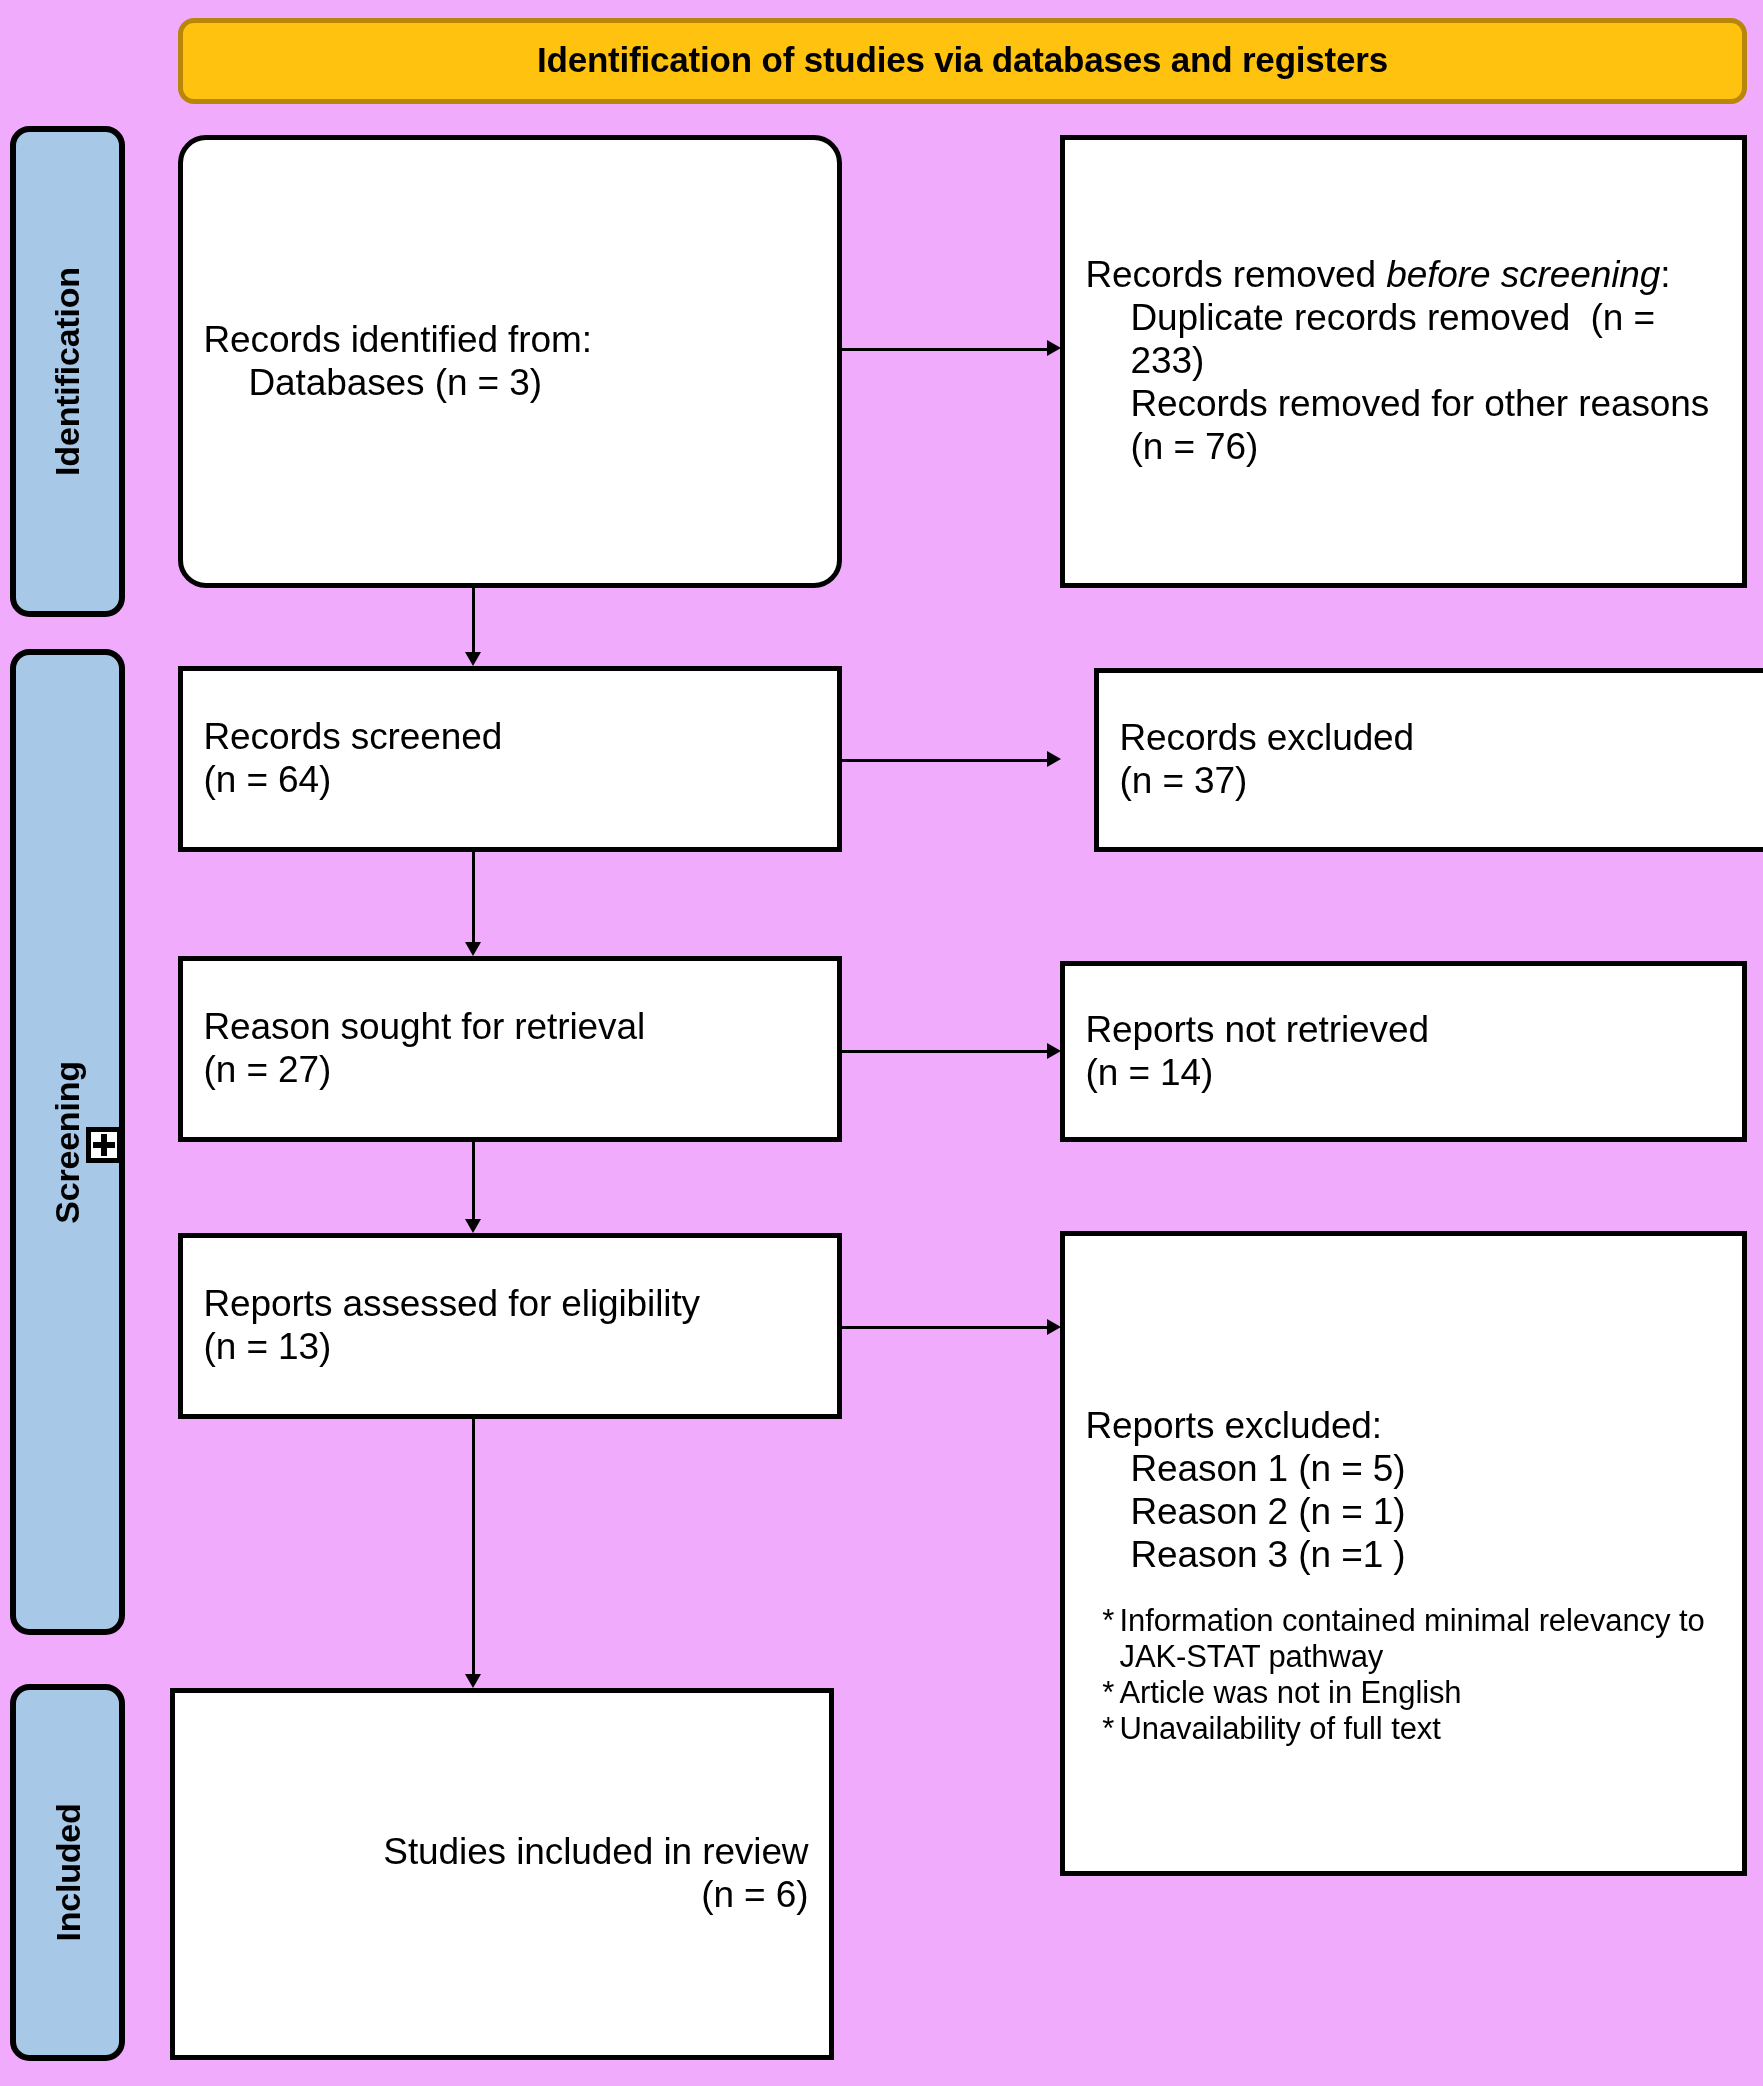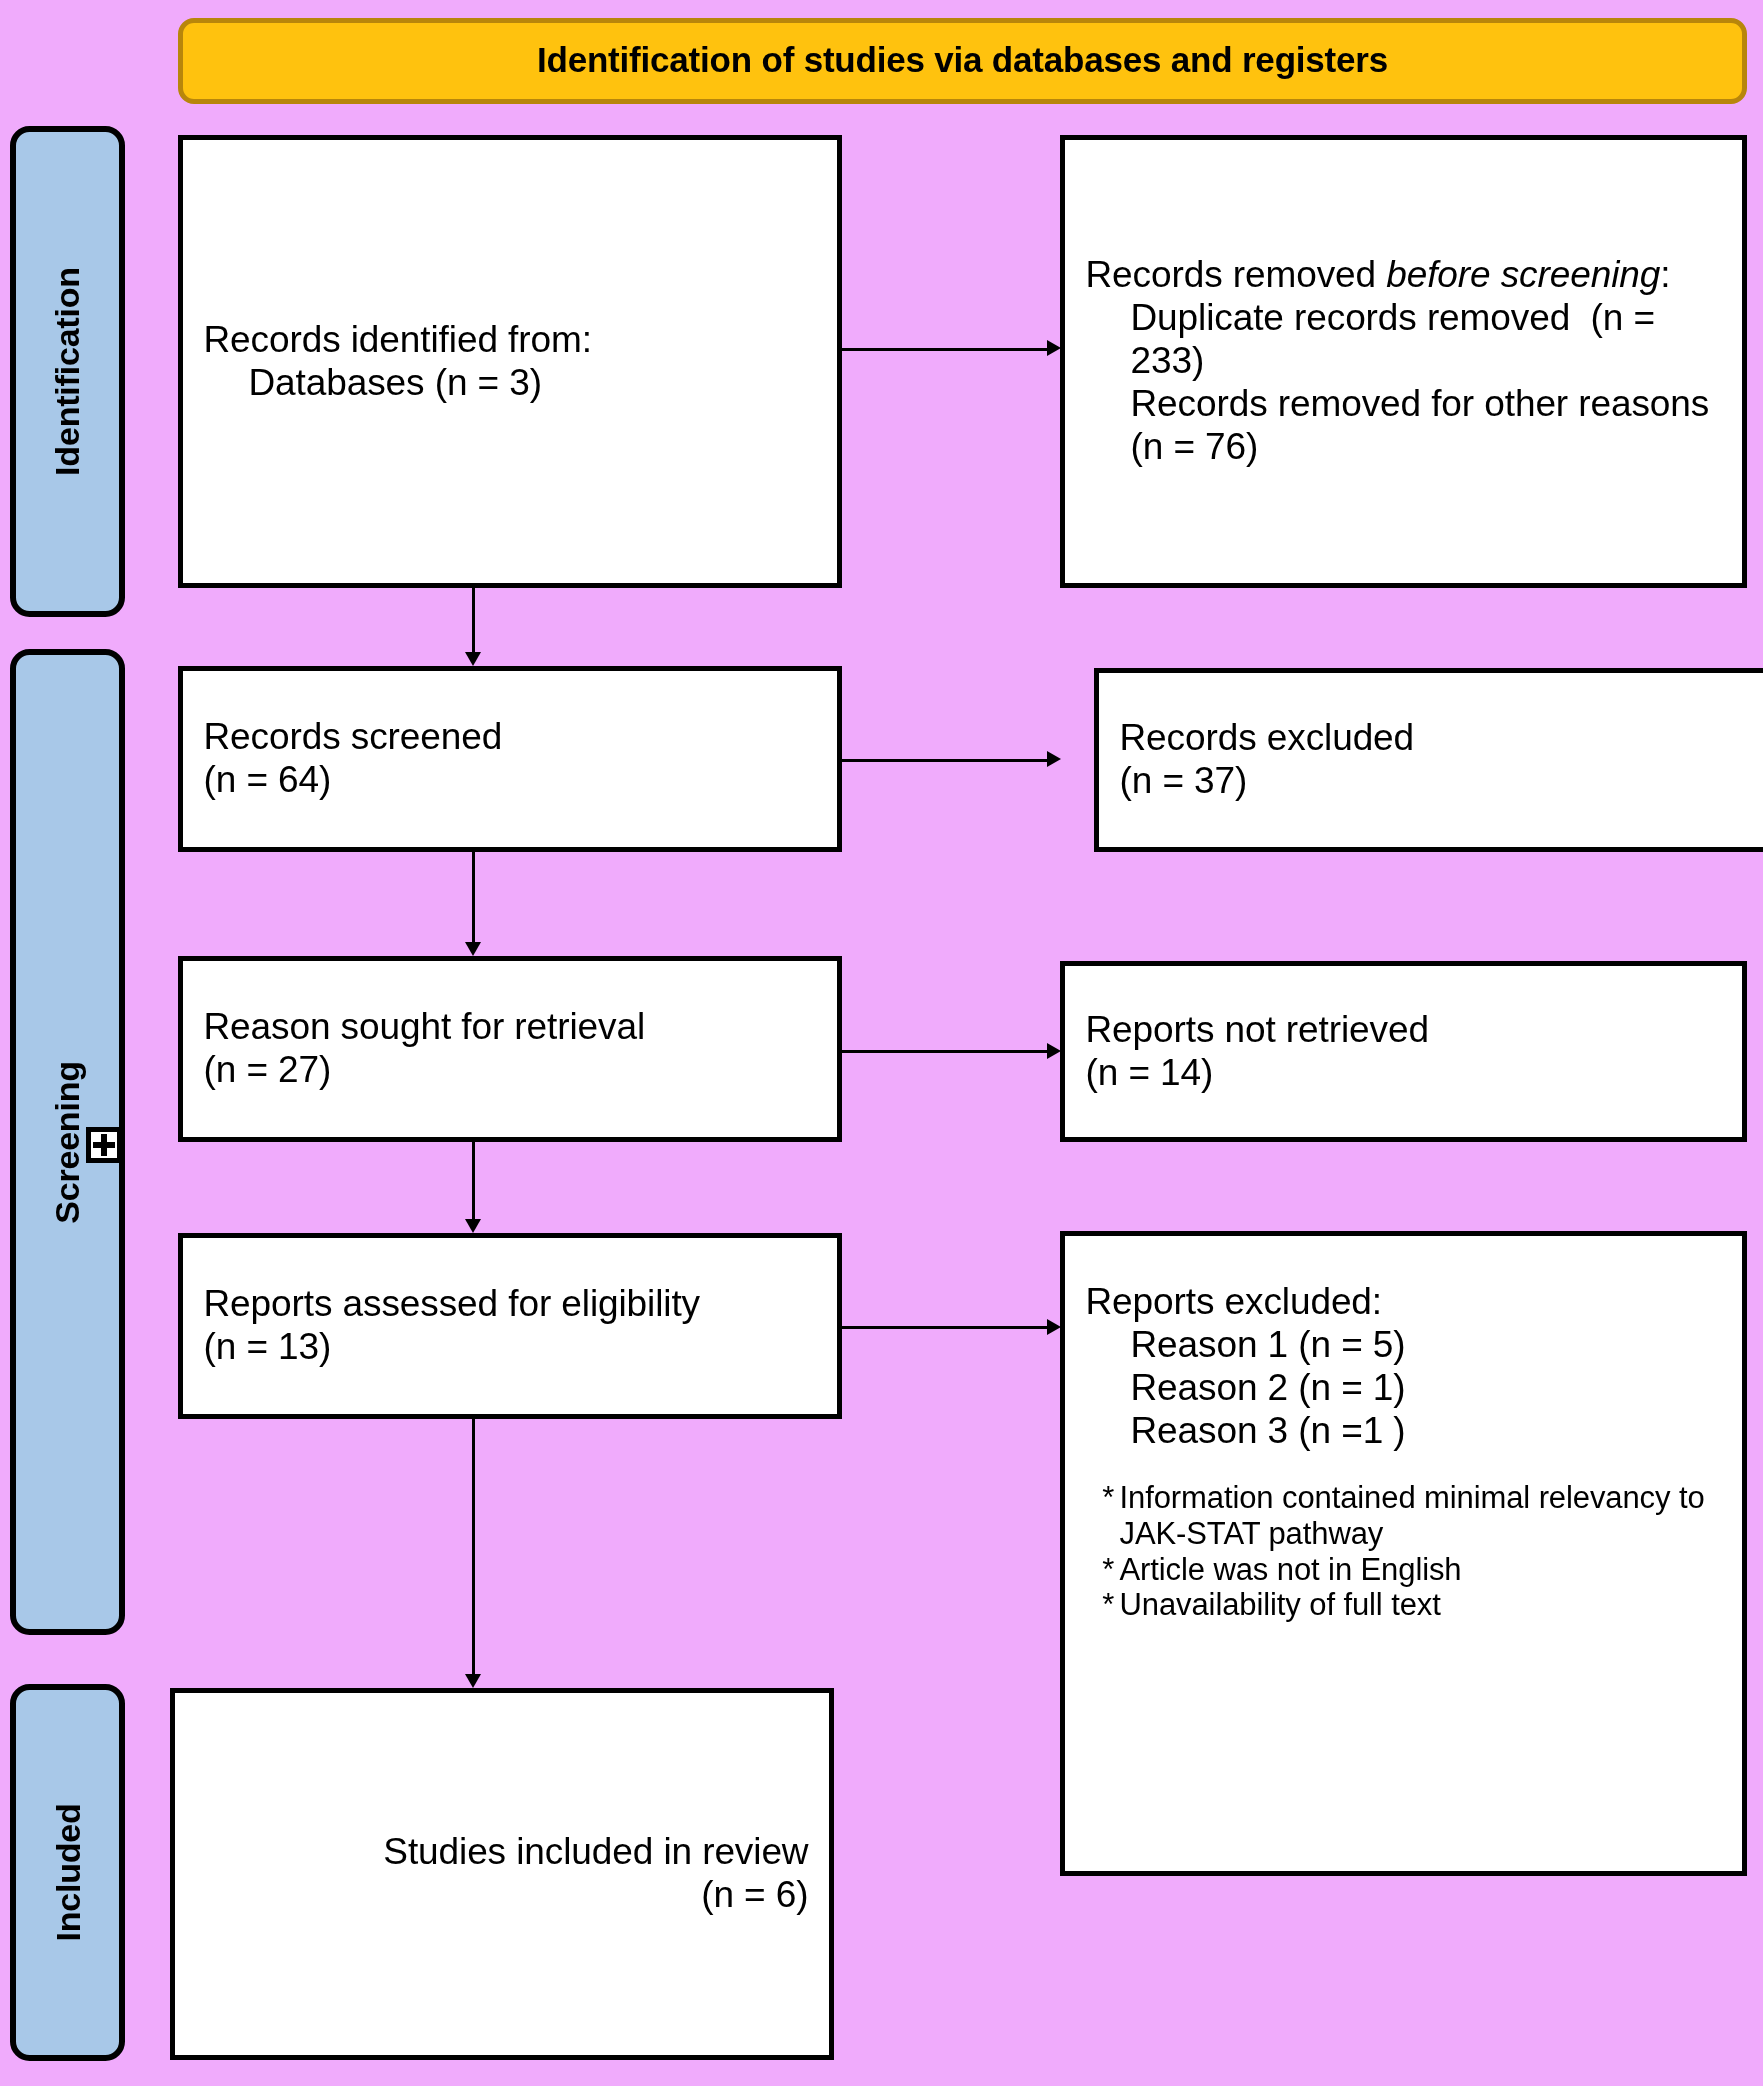--- a/index.html
+++ b/index.html
@@ -100,21 +100,21 @@
     position: absolute;
     background: #ffffff;
     border: 5.6px solid #000000;
     box-sizing: border-box;
     display: flex;
     flex-direction: column;
     justify-content: center;
     padding: 0 20.5px;
   }
   .flow-box.top-align {
-    justify-content: flex-start;
+    justify-content: center;
   }
   .box-text {
     font-size: 37px;
     line-height: 1.16;
     color: #000000;
     letter-spacing: -0.1px;
     white-space: pre-wrap;
   }
   .box-text .indent {
     display: block;
@@ -138,21 +138,21 @@
     width: 34px;
     flex: 0 0 34px;
     padding-left: 16.7px;
     box-sizing: border-box;
   }
   .bullet-body {
     flex: 1 1 auto;
   }
 
   
-  #box-identified   { left: 178px;  top: 135px;  width: 664px; height: 453px; }
+  #box-identified   { left: 178px;  top: 135px;  width: 664px; height: 453px; border-radius: 28px; }
   #box-screened     { left: 178px;  top: 666px; width: 664px; height: 186px; }
   #box-sought       { left: 178px;  top: 956px; width: 664px; height: 186px; }
   #box-assessed     { left: 178px;  top: 1233px; width: 664px; height: 186px; }
   #box-included     { left: 170px;  top: 1688px; width: 664px; height: 372px; text-align: right; }
 
   
   #box-removed      { left: 1060px; top: 135px;  width: 687px; height: 453px; }
   #box-excluded-rec { left: 1060px; top: 668px; width: 687px; height: 184px; margin-left: 34px; }
   #box-notretrieved { left: 1060px; top: 961px; width: 687px; height: 181px; }
   #box-excluded-rep { left: 1060px; top: 1231px; width: 687px; height: 645px; padding-top: 45px; }

